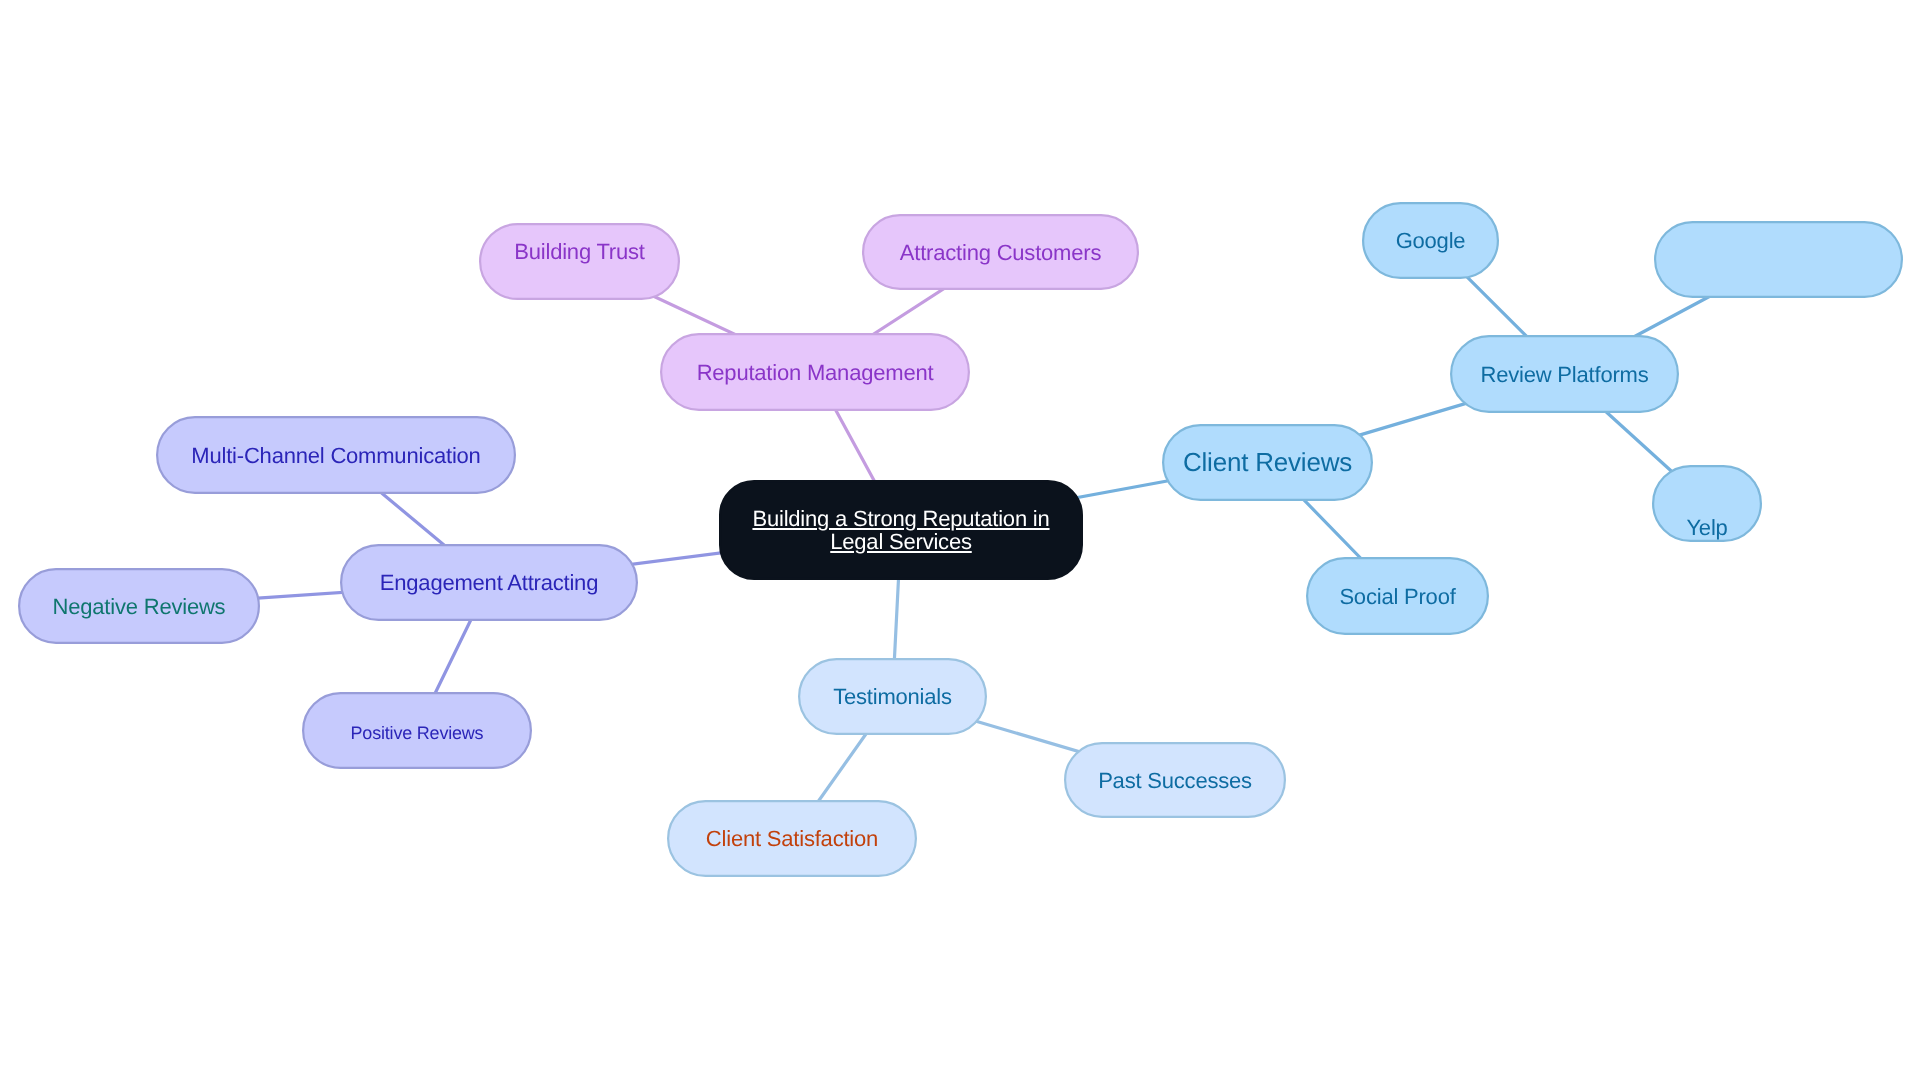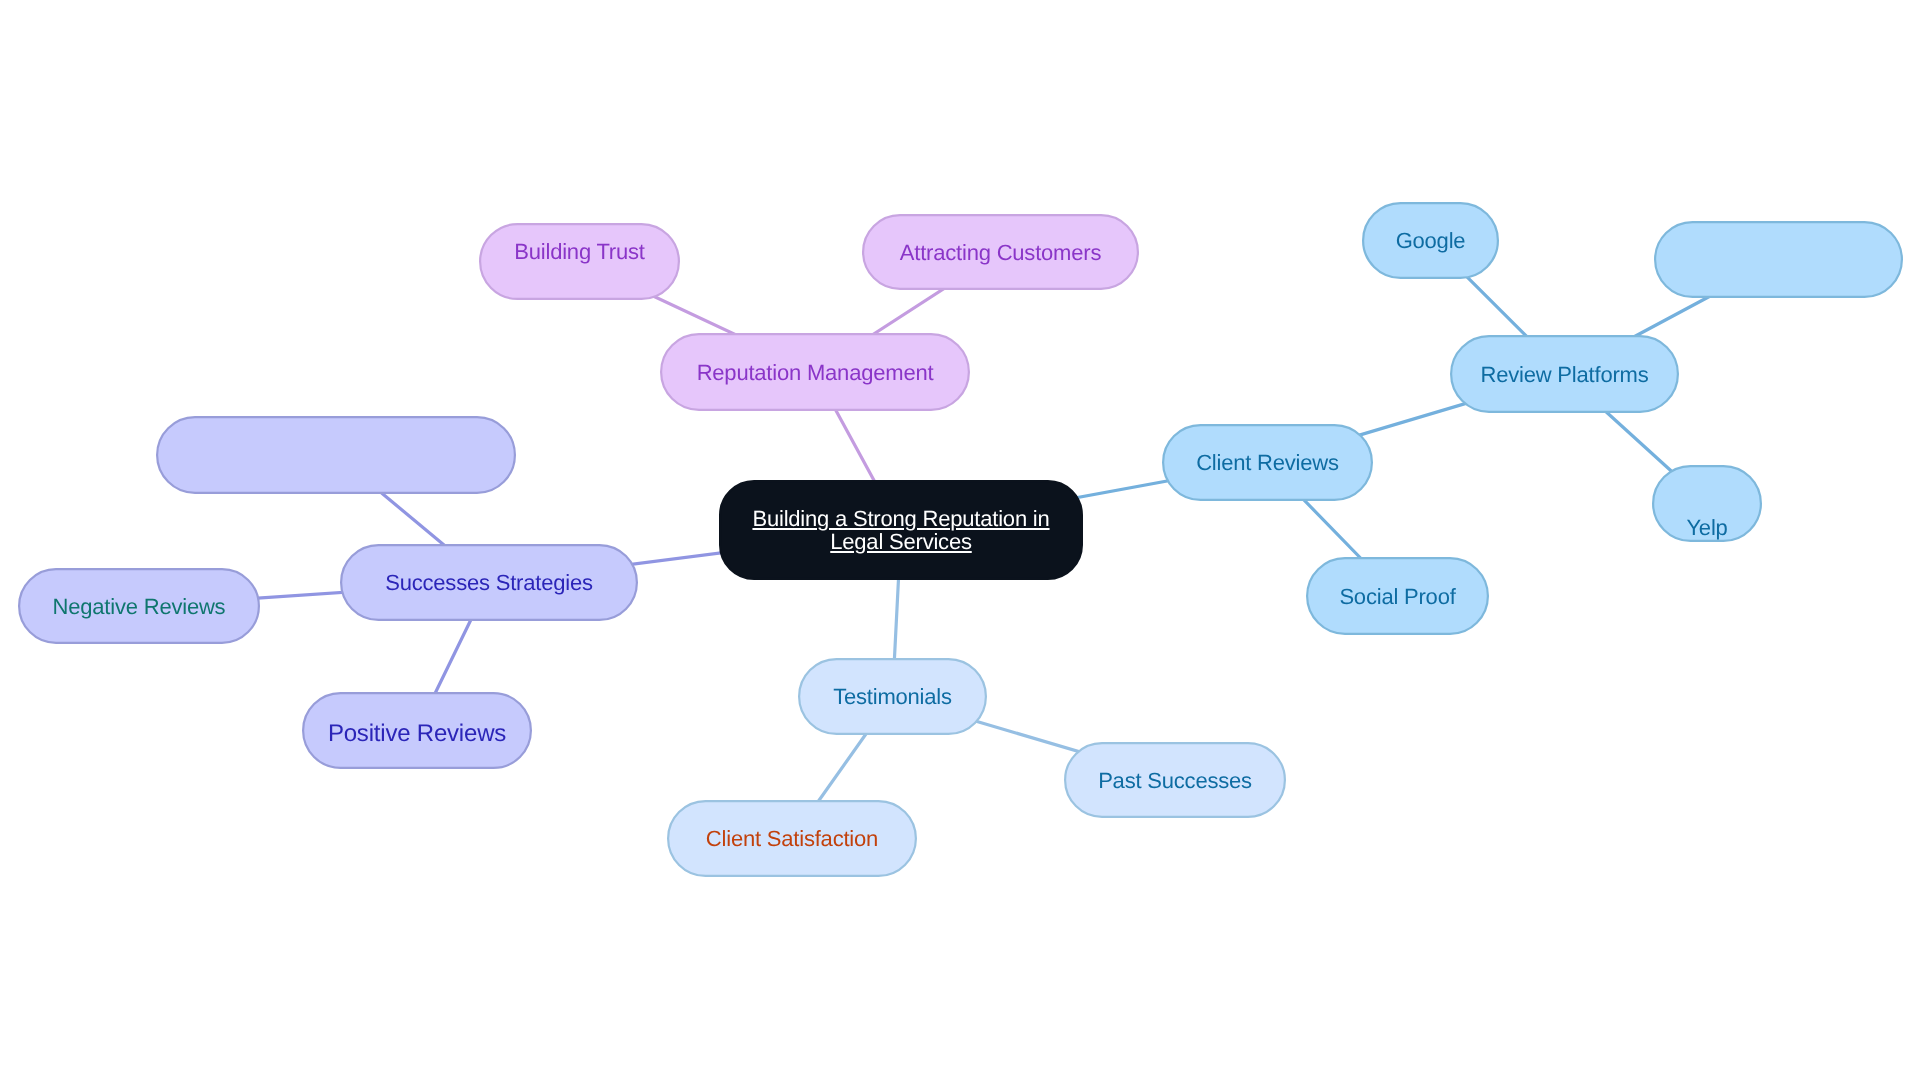--- a/index.html
+++ b/index.html
@@ -60,29 +60,32 @@
   <div class="node" style="left: 660px; top: 333px; width: 310px; height: 78px; color: rgb(138, 53, 200); font-size: 22px;">
     <span class="node-label">Reputation Management</span>
   </div>
   <div class="node" style="left: 479px; top: 223px; width: 201px; height: 57px; color: rgb(138, 53, 200); font-size: 22px;">
     <span class="node-label">Building Trust</span>
   </div>
   <div class="node" style="left: 862px; top: 214px; width: 277px; height: 76px; color: rgb(138, 53, 200); font-size: 22px; align-items: center;">
     <span class="node-label">Attracting Customers</span>
   </div>
   <div class="node" style="left: 340px; top: 544px; width: 298px; height: 77px; color: rgb(43, 37, 184); font-size: 22px;">
-    <span class="node-label">Successes Strategies</span>
+    <span class="node-label">Engagement Attracting</span>
+  </div>
+  <div class="node" style="left: 156px; top: 416px; width: 360px; height: 78px; color: rgb(43, 37, 184); font-size: 22px;">
+    <span class="node-label">Multi-Channel Communication</span>
   </div>
   <div class="node" style="left: 18px; top: 568px; width: 242px; height: 76px; color: #0f766e; font-size: 22px;">
     <span class="node-label">Negative Reviews</span>
   </div>
-  <div class="node" style="left: 302px; top: 692px; width: 230px; height: 82px; color: rgb(43, 37, 184); font-size: 24px;">
+  <div class="node" style="left: 302px; top: 692px; width: 230px; height: 82px; color: rgb(43, 37, 184); font-size: 18px;">
     <span class="node-label">Positive Reviews</span>
   </div>
-  <div class="node" style="left: 1162px; top: 424px; width: 211px; height: 77px; color: rgb(14, 108, 162); font-size: 22px;">
+  <div class="node" style="left: 1162px; top: 424px; width: 211px; height: 77px; color: rgb(14, 108, 162); font-size: 26px;">
     <span class="node-label">Client Reviews</span>
   </div>
   <div class="node" style="left: 1450px; top: 335px; width: 229px; height: 78px; color: rgb(14, 108, 162); font-size: 22px;">
     <span class="node-label">Review Platforms</span>
   </div>
   <div class="node" style="left: 1362px; top: 202px; width: 137px; height: 77px; color: rgb(14, 108, 162); font-size: 22px;">
     <span class="node-label">Google</span>
   </div>
   <div class="node" style="left: 1652px; top: 465px; width: 110px; height: 77px; color: rgb(14, 108, 162); font-size: 22px; margin-top: 24px;">
     <span class="node-label">Yelp</span>

